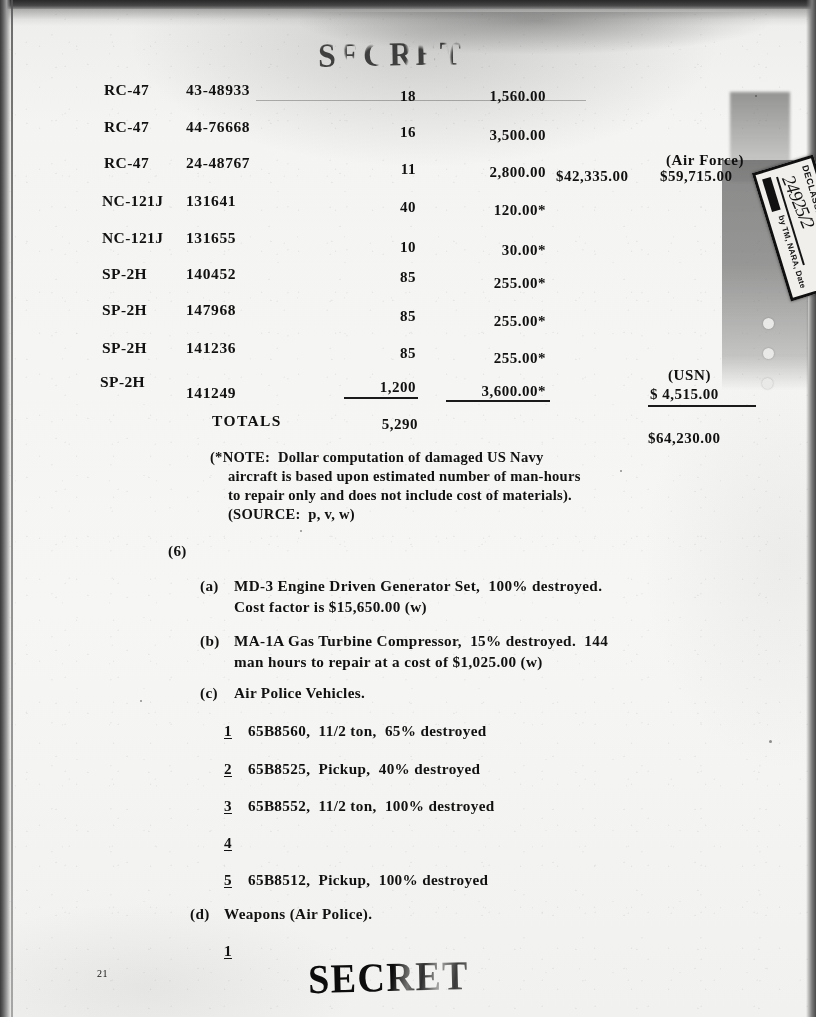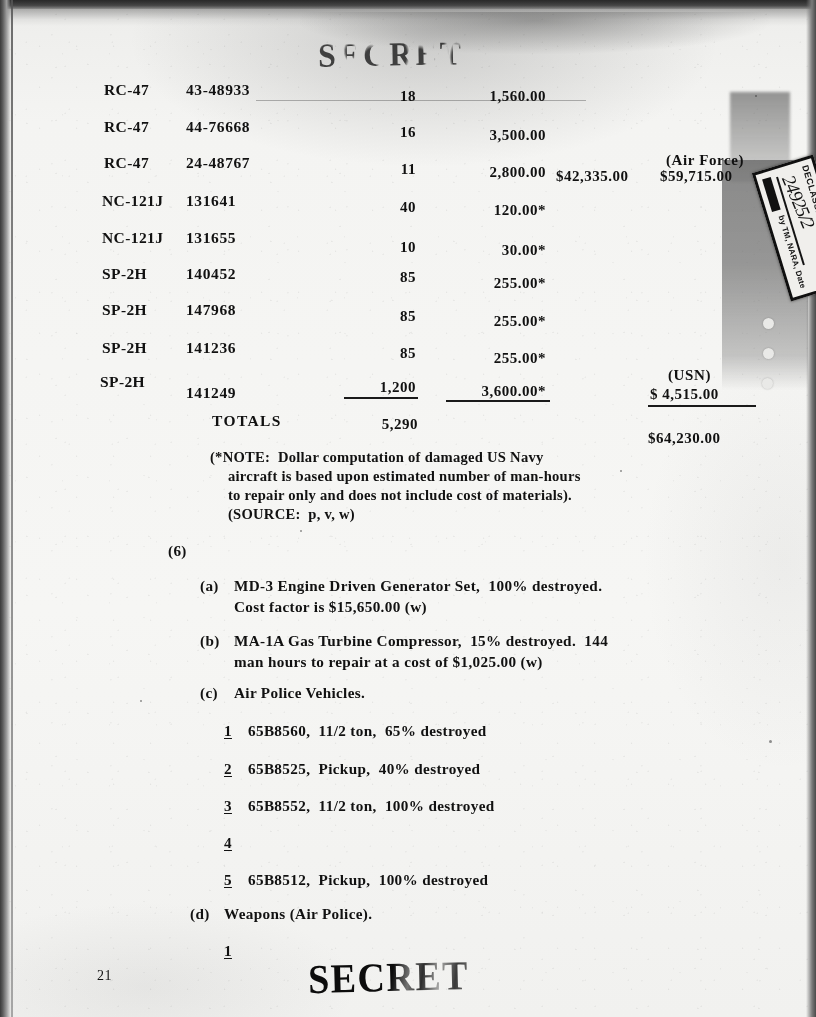--- a/index.html
+++ b/index.html
@@ -164,21 +164,21 @@
     line-height: 21px;
     letter-spacing: .35px;
     white-space: pre;
   }
   .num-underline {
     text-decoration: underline;
     text-underline-offset: 2px;
   }
   .page-number {
     position: absolute;
-    font-size: 14px;
+    font-size: 10px;
     font-weight: normal;
     letter-spacing: .5px;
   }
   
   .stamp-top {
     position: absolute;
     left: 318px; top: 36px;
     font-family: "Liberation Serif", "DejaVu Serif", serif;
     font-size: 32px;
     font-weight: bold;

